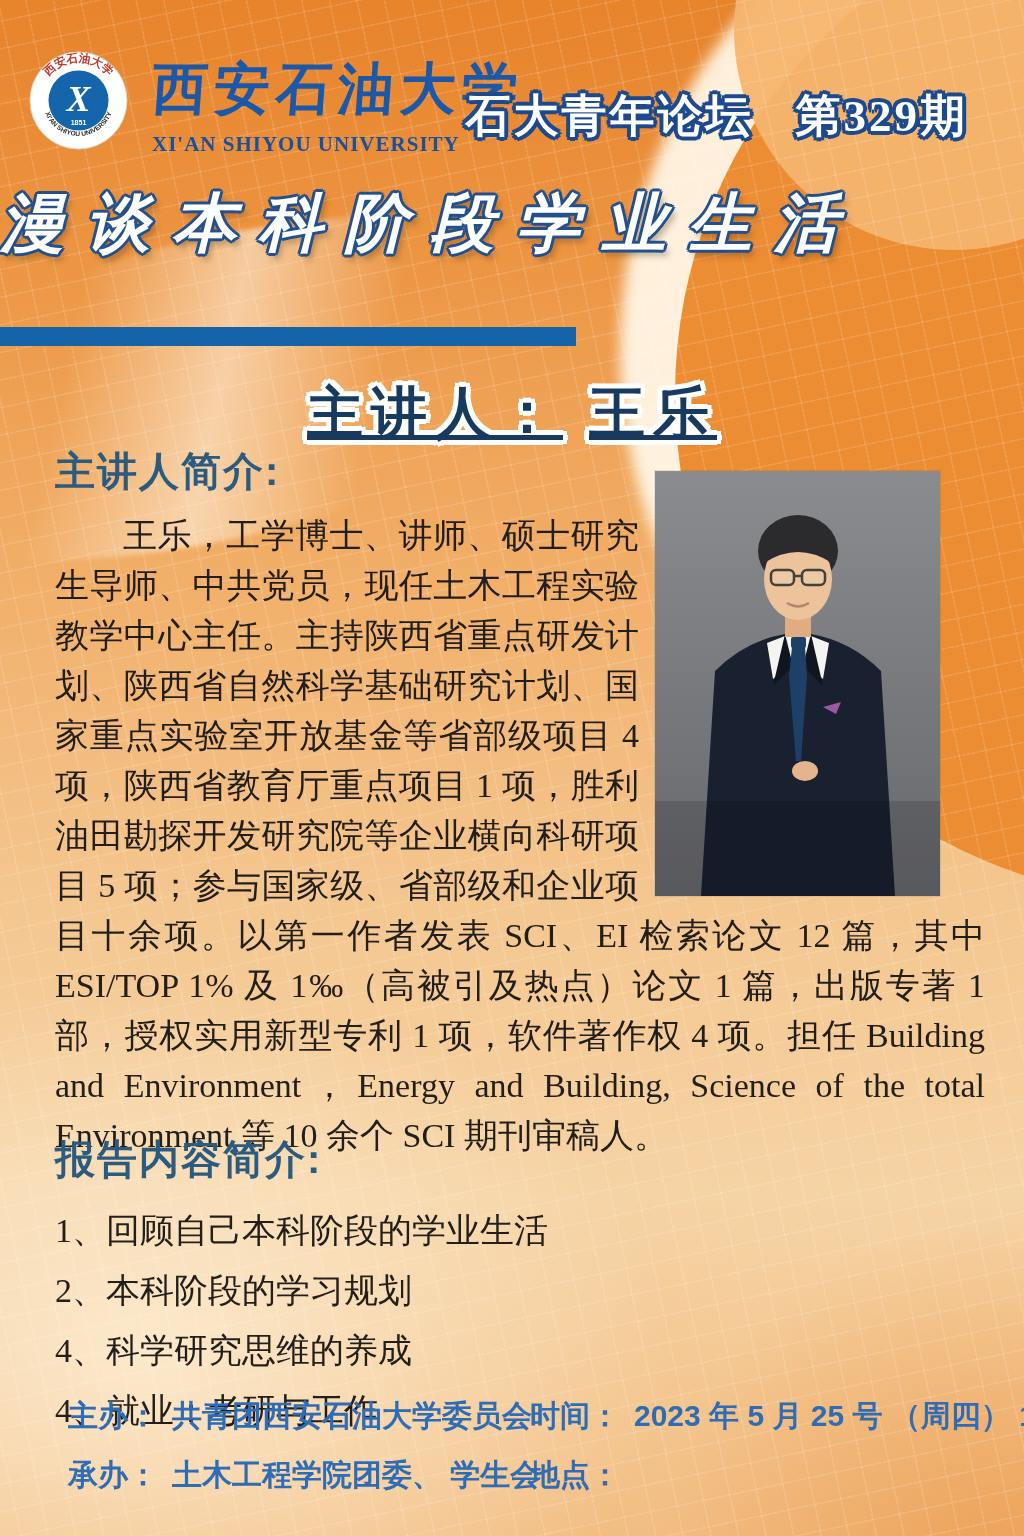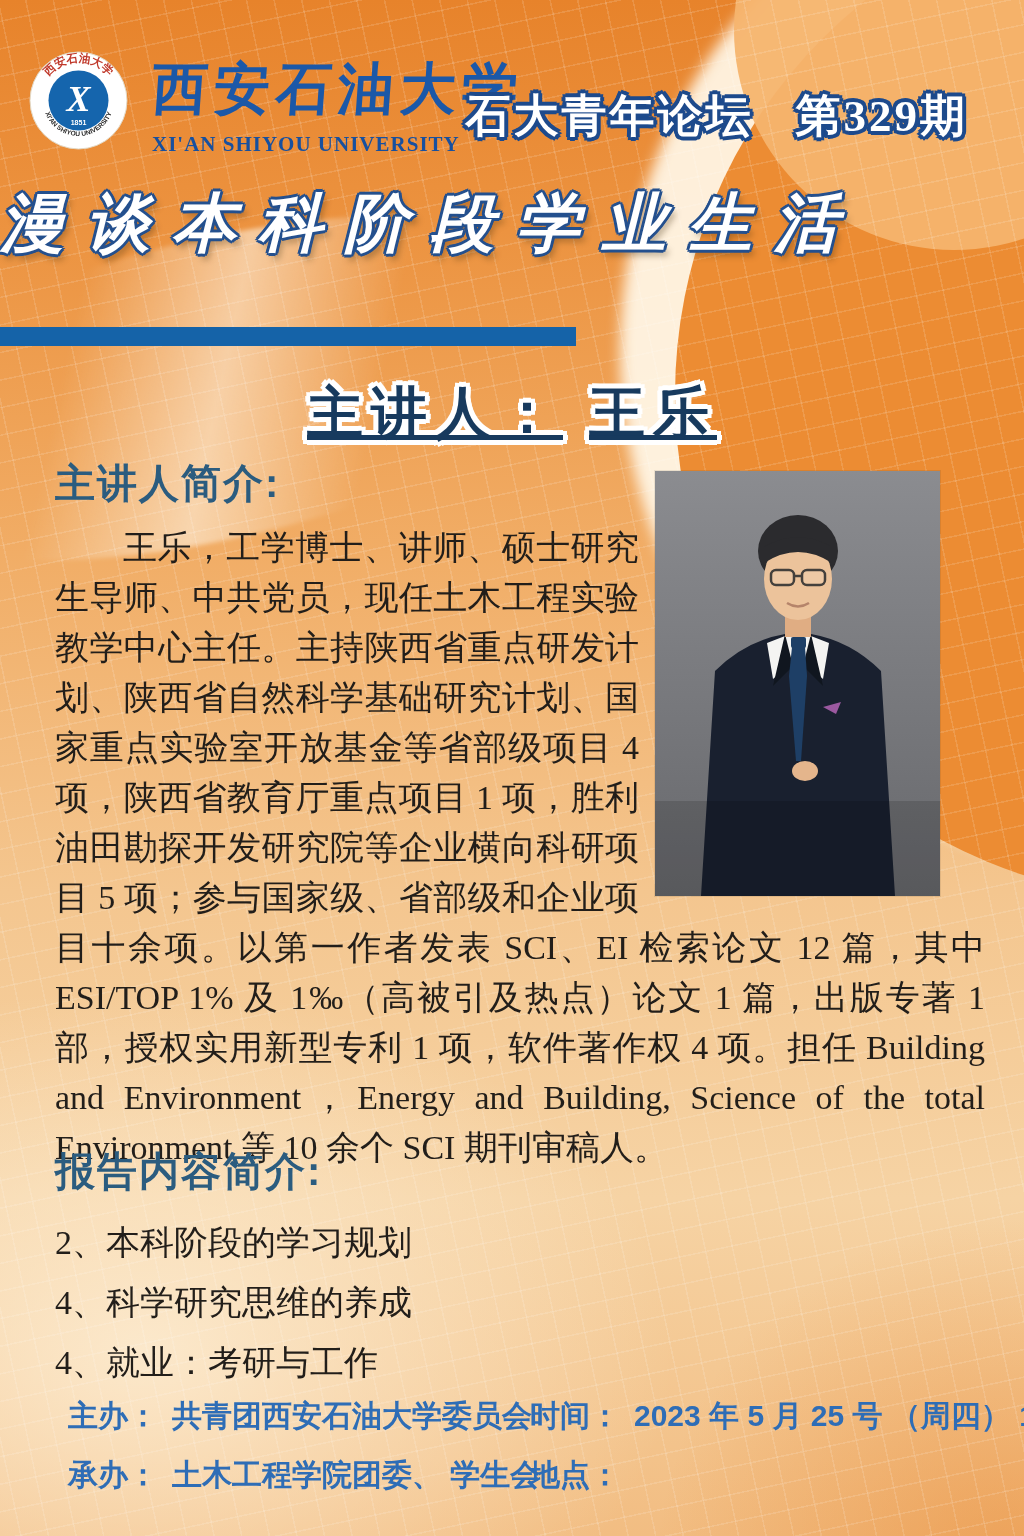--- a/index.html
+++ b/index.html
@@ -38,21 +38,21 @@
     text-shadow:-2px -2px 0 #24508e,2px -2px 0 #24508e,-2px 2px 0 #24508e,2px 2px 0 #24508e,
     -3px 0 0 #24508e,3px 0 0 #24508e,0 -3px 0 #24508e,0 3px 0 #24508e,4px 6px 6px rgba(60,40,10,0.35);}
   .blue-bar{position:absolute;left:0;top:327px;width:576px;height:19px;background:#1563a8;}
   .speaker-line{position:absolute;left:0;top:376px;width:100%;text-align:center;
     font-size:56px;font-weight:800;color:#173a5e;letter-spacing:8px;
     text-shadow:-4px -4px 0 #fff,4px -4px 0 #fff,-4px 4px 0 #fff,4px 4px 0 #fff,
     -5px 0 0 #fff,5px 0 0 #fff,0 -5px 0 #fff,0 5px 0 #fff;text-decoration:underline;}
   .speaker-line .gap{display:inline-block;width:26px;}
   
   .content{position:absolute;left:55px;top:444px;width:930px;}
-  .content h2,.agenda h2{margin:12px 0 10px 0;font-size:40px;font-weight:700;color:#2b5c7f;letter-spacing:2px;}
+  .content h2,.agenda h2{margin:0 0 10px 0;font-size:40px;font-weight:700;color:#2b5c7f;letter-spacing:2px;}
   .photo{float:right;width:285px;height:425px;margin:27px 45px 14px 16px;
     box-shadow:0 0 0 1px rgba(0,0,0,0.08);}
   .photo svg{display:block;width:100%;height:100%;}
   .profile-text{margin:12px 0 0 0;font-size:34px;line-height:50px;color:#221e1a;
     font-family:"Liberation Serif",serif;text-indent:2em;text-align:justify;}
   
   .agenda{position:absolute;left:55px;top:1132px;width:900px;}
   .agenda ul{list-style:none;margin:14px 0 0 0;padding:0;}
   .agenda li{font-size:34px;line-height:60px;color:#221e1a;font-family:"Liberation Serif",serif;}
   
@@ -151,20 +151,21 @@
         <rect x="0" y="330" width="285" height="95" fill="rgba(0,0,0,0.14)"></rect>
       </svg>
     </figure>
     <h2>主讲人简介:</h2>
     <p class="profile-text">王乐，工学博士、讲师、硕士研究生导师、中共党员，现任土木工程实验教学中心主任。主持陕西省重点研发计划、陕西省自然科学基础研究计划、国家重点实验室开放基金等省部级项目 4 项，陕西省教育厅重点项目 1 项，胜利油田勘探开发研究院等企业横向科研项目 5 项；参与国家级、省部级和企业项目十余项。以第一作者发表 SCI、EI 检索论文 12 篇，其中 ESI/TOP 1% 及 1‰（高被引及热点）论文 1 篇，出版专著 1 部，授权实用新型专利 1 项，软件著作权 4 项。担任 Building and Environment，Energy and Building, Science of the total Environment 等 10 余个 SCI 期刊审稿人。</p>
   </section>
 
   <section class="agenda">
     <h2>报告内容简介:</h2>
     <ul>
+      <li>1、回顾自己本科阶段的学业生活</li>
       <li>2、本科阶段的学习规划</li>
       <li>4、科学研究思维的养成</li>
       <li>4、就业：考研与工作</li>
     </ul>
   </section>
 
   <footer class="footer">
     <div class="cell">
       <span class="lbl">主办：</span>
       <span>共青团西安石油大学委员会</span>

